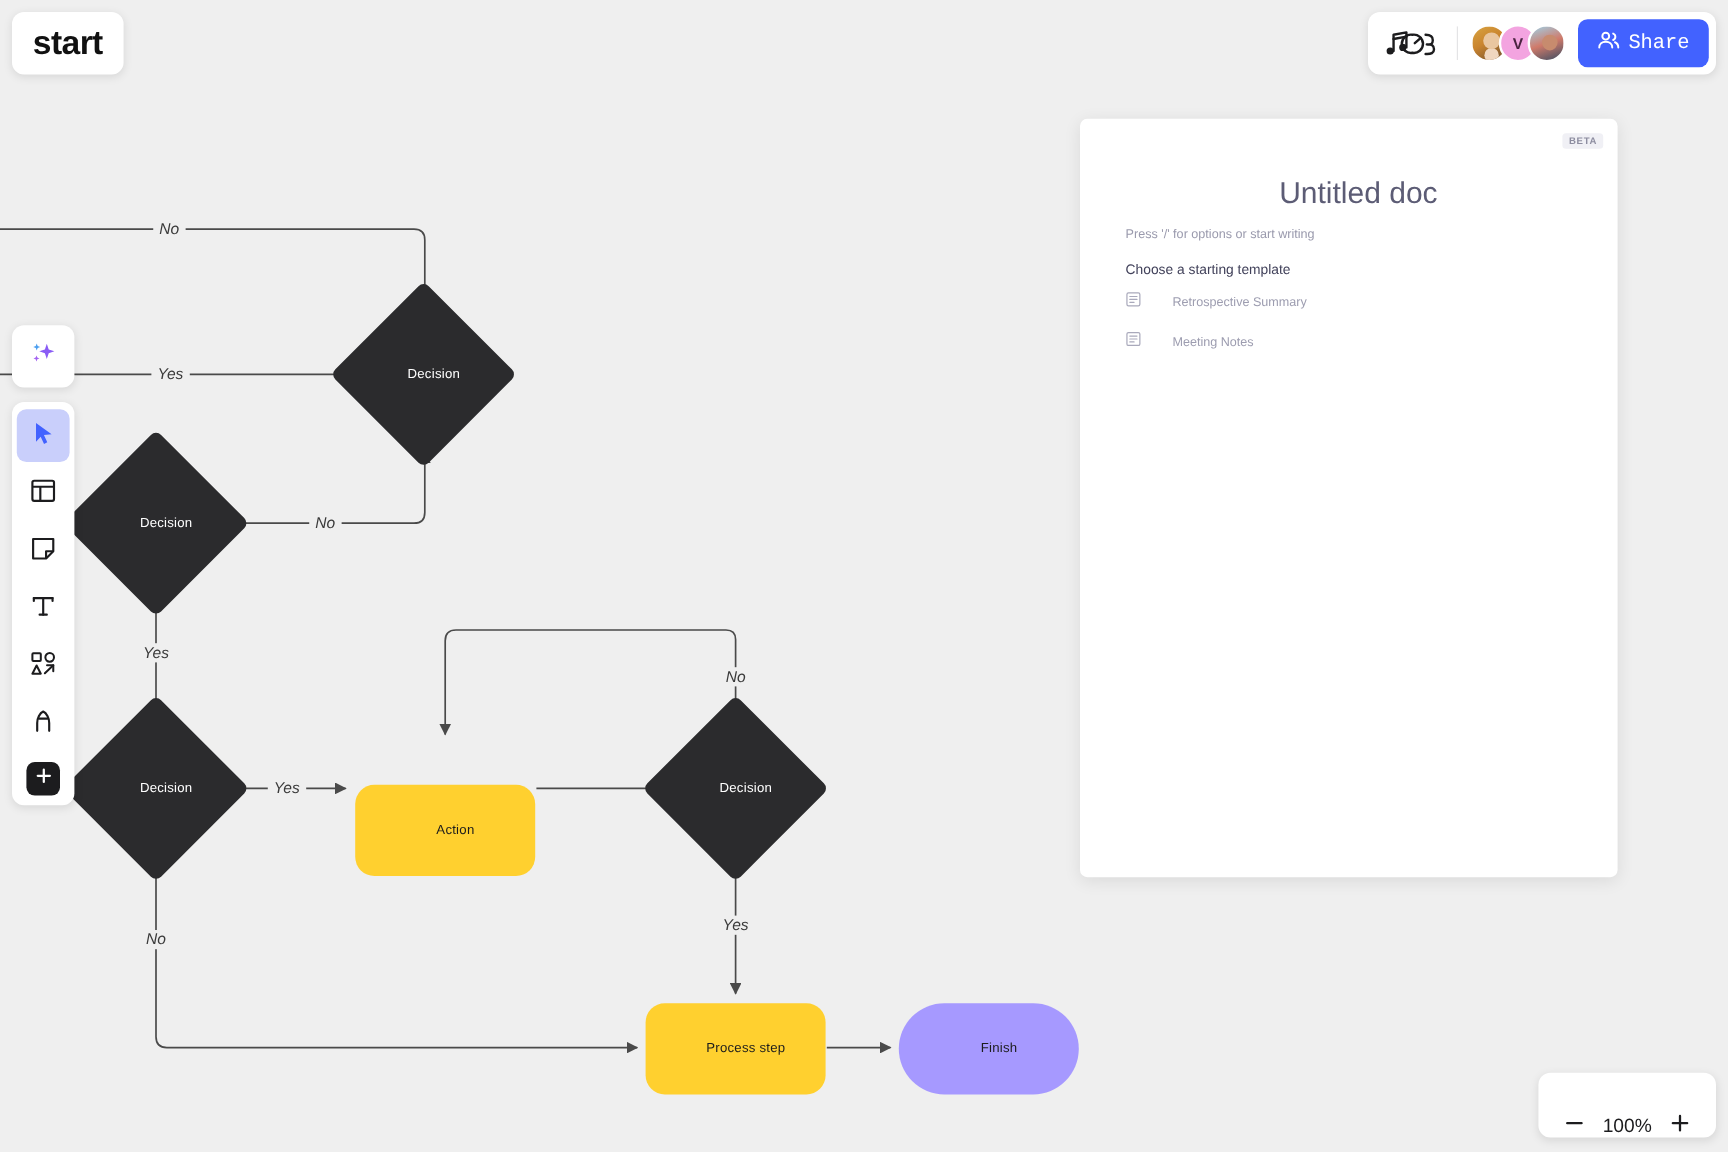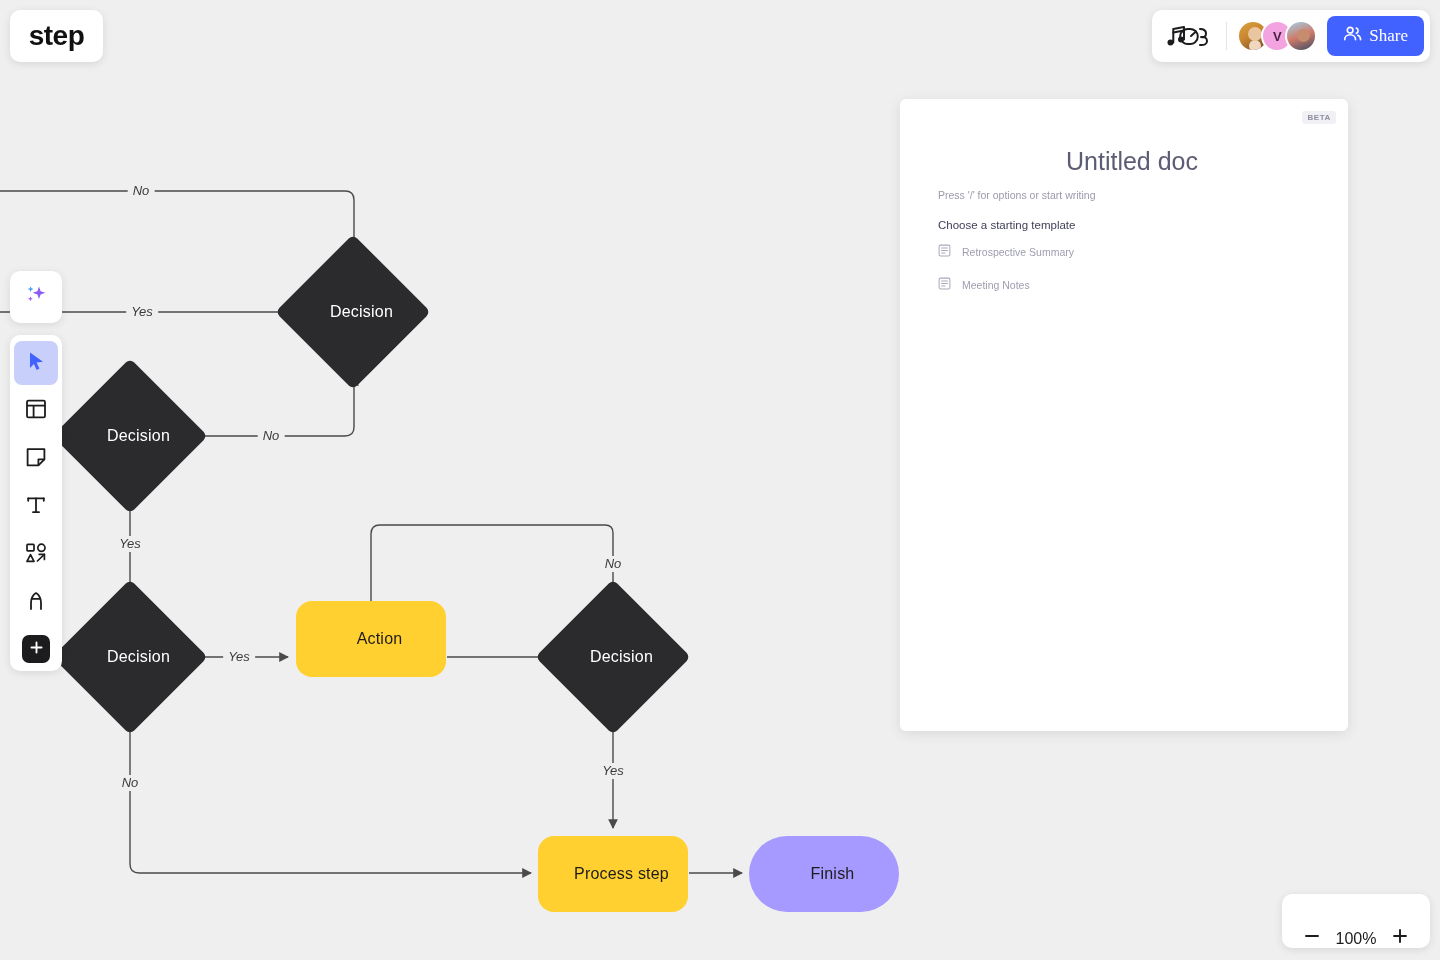--- a/index.html
+++ b/index.html
@@ -21,21 +21,21 @@
     color: #3a3a3a;
     background: #efefef;
     padding: 0 5px;
     line-height: 16px;
     white-space: nowrap;
     transform: translate(-50%, -50%);
     font-style: italic;
   }
 
   .node { position: absolute; display: flex; align-items: center; justify-content: center; }
-  .node .node-label { font-size: 16px; letter-spacing: .2px; padding-left: 17px; }
+  .node .node-label { font-size: 11px; letter-spacing: .2px; padding-left: 17px; }
 
   .node.diamond { width: 110px; height: 110px; }
   .node.diamond .diamond-body {
     position: absolute; inset: 0;
     background: #2b2b2d;
     transform: rotate(45deg);
     border-radius: 6px;
   }
   .node.diamond .node-label { position: relative; color: #ffffff; }
 
@@ -97,21 +97,21 @@
   .avatar.photo-b { background: linear-gradient(160deg,#9fd2e8 0%,#d07a6a 50%,#3b4d63 100%); }
   .avatar.photo-b::after {
     content:""; position:absolute; width:13px; height:13px; border-radius:50%;
     background:#c78b6e; top:7px; left:10px;
   }
   #share-button {
     display: flex; align-items: center; gap: 7px;
     height: 40px; padding: 0 16px;
     background: #4262ff; color: #fff;
     border: none; border-radius: 8px;
-    font-size: 17px; font-family: Liberation Serif, serif;
+    font-size: 17px; font-family: Liberation Mono, monospace;
     cursor: pointer;
   }
 
   
   #ai-tool {
     position: absolute; left: 10px; top: 271px;
     width: 52px; height: 52px;
     background: #fff; border-radius: 10px;
     box-shadow: 0 2px 8px rgba(0,0,0,.10);
     display: flex; align-items: center; justify-content: center;
@@ -151,21 +151,21 @@
     padding: 2px 5px; border-radius: 3px;
   }
   #doc-title {
     font-size: 25px; font-weight: 400; color: #5c5c75;
     margin: 22px 0 0 16px;
     text-align: center;
   }
   #doc-hint { font-size: 10.5px; color: #9a9aad; margin-top: 13px; }
   #doc-template-heading { font-size: 11.5px; font-weight: 400; color: #41415a; margin-top: 18px; }
   #template-list { margin-top: 12px; display: flex; flex-direction: column; gap: 15px; }
-  .template-item { display: flex; align-items: center; gap: 11px; cursor: pointer; text-align: right; }
+  .template-item { display: flex; align-items: center; gap: 26px; cursor: pointer; text-align: right; }
   .template-item .tpl-label { font-size: 10.5px; color: #9d9db0; }
 
   
   #zoom-control {
     position: absolute; right: 10px; bottom: 12px;
     height: 54px; width: 148px;
     background: #fff; border-radius: 10px;
     box-shadow: 0 2px 8px rgba(0,0,0,.10);
     display: flex; align-items: flex-end; justify-content: space-between;
     padding: 0 18px;
@@ -218,21 +218,21 @@
     <div class="node diamond" style="left:75px; top:381px;">
       <div class="diamond-body"></div>
       <span class="node-label">Decision</span>
     </div>
 
     <div class="node diamond" style="left:75px; top:602px;">
       <div class="diamond-body"></div>
       <span class="node-label">Decision</span>
     </div>
 
-    <div class="node rect" style="left:296px; top:601px; width:150px; height:76px;">
+    <div class="node rect" style="left:296px; top:654px; width:150px; height:76px;">
       <span class="node-label">Action</span>
     </div>
 
     <div class="node diamond" style="left:558px; top:602px;">
       <div class="diamond-body"></div>
       <span class="node-label">Decision</span>
     </div>
 
     <div class="node rect" style="left:538px; top:836px; width:150px; height:76px;">
       <span class="node-label">Process step</span>
@@ -246,21 +246,21 @@
     <div class="edge-label" style="left:142px; top:312px;">Yes</div>
     <div class="edge-label" style="left:271px; top:436px;">No</div>
     <div class="edge-label" style="left:130px; top:544px;">Yes</div>
     <div class="edge-label" style="left:239px; top:657px;">Yes</div>
     <div class="edge-label" style="left:613px; top:564px;">No</div>
     <div class="edge-label" style="left:130px; top:783px;">No</div>
     <div class="edge-label" style="left:613px; top:771px;">Yes</div>
   </div>
 
   <div id="miro-logo">
-    <span class="logo-text">step</span>
+    <span class="logo-text">start</span>
   </div>
 
   <div id="topbar">
     <div id="doodle-icon">
       <svg width="46" height="24" viewBox="0 0 46 24" fill="none" stroke="#1c1c1e" stroke-width="2" stroke-linecap="round" stroke-linejoin="round">
         <circle cx="3.5" cy="18.5" r="3" fill="#1c1c1e" stroke="none"></circle>
         <circle cx="14" cy="15.5" r="3" fill="#1c1c1e" stroke="none"></circle>
         <path d="M6.3 18.5 V5 L17 3 V15.5"></path>
         <path d="M6.3 8.5 L17 6.5"></path>
         <path d="M22 5 a7.6 7.6 0 1 0 0 15 a7.6 7.6 0 1 0 0 -15"></path>

